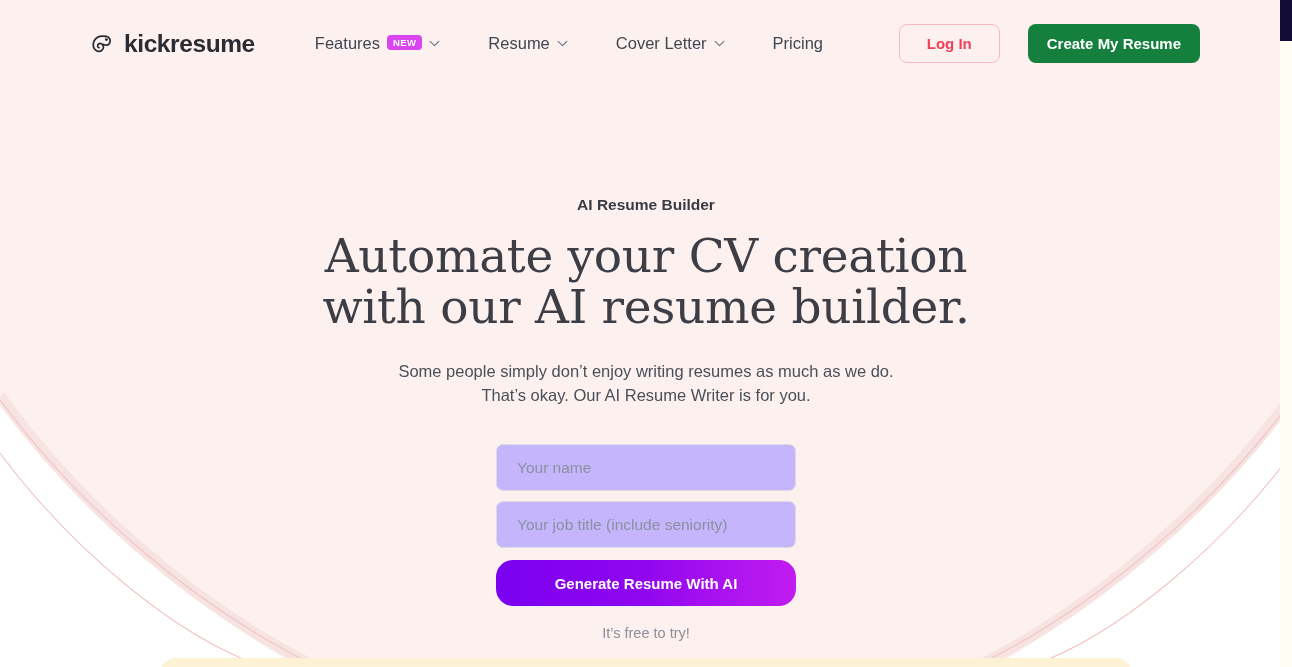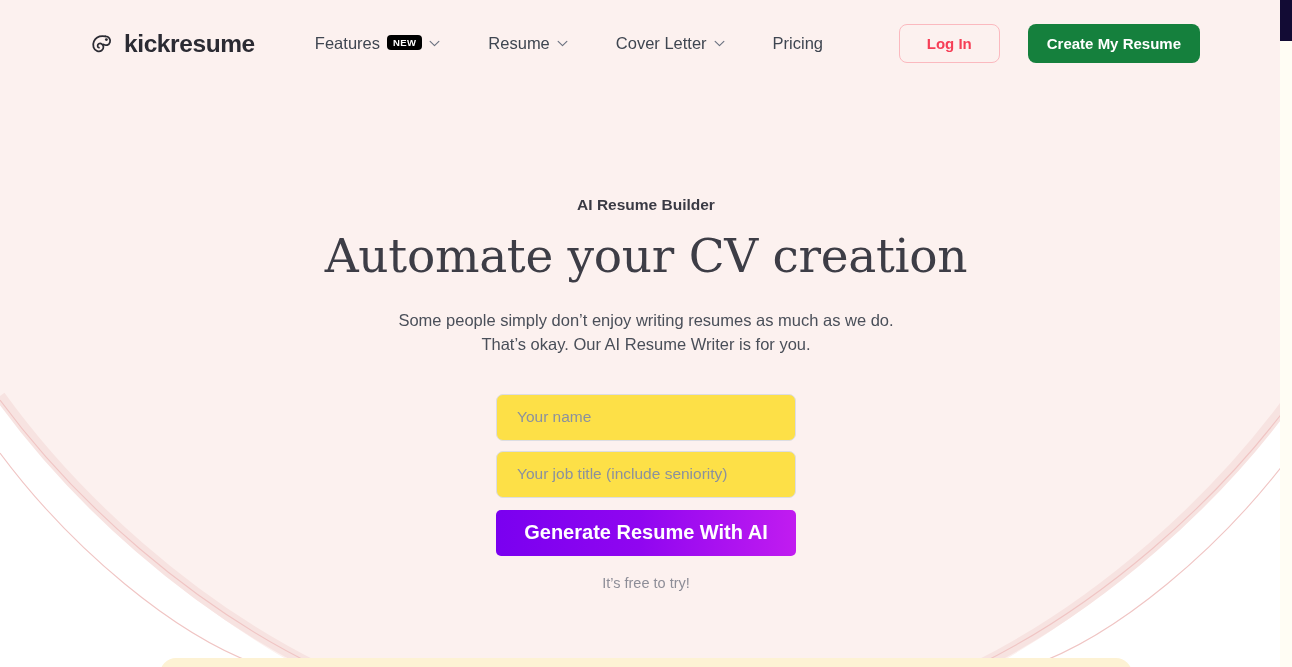--- a/index.html
+++ b/index.html
@@ -83,21 +83,21 @@
     padding: 8px 24px;
     font-size: 16.5px;
     color: #3f4651;
     cursor: pointer;
     white-space: nowrap;
   }
   .nav-item .label { line-height: 1; }
 
   .badge-new {
     display: inline-block;
-    background: #000000;
+    background: #d946ef;
     color: #ffffff;
     font-size: 9.5px;
     font-weight: bold;
     letter-spacing: 0.4px;
     border-radius: 4px;
     padding: 3px 6px 3px 6px;
     line-height: 1;
     position: relative;
     top: -1px;
   }
@@ -180,37 +180,37 @@
     display: flex;
     flex-direction: column;
     gap: 10px;
   }
 
   .field {
     width: 300px;
     height: 47px;
     border: 1px solid #dcdde3;
     border-radius: 7px;
-    background: #fde047;
+    background: #c4b5fd;
     font-size: 15.5px;
     color: #3a3f4a;
     padding: 0 20px;
     font-family: "Liberation Sans", sans-serif;
     outline: none;
   }
   .field::placeholder { color: #8b919e; }
 
   .btn-generate {
     width: 300px;
     height: 46px;
     border: none;
-    border-radius: 5px;
+    border-radius: 17px;
     background: linear-gradient(90deg, #7a00f0 0%, #9006f0 48%, #c11cf0 100%);
     color: #ffffff;
-    font-size: 20px;
+    font-size: 15px;
     font-weight: bold;
     cursor: pointer;
     font-family: "Liberation Sans", sans-serif;
     margin-top: 2px;
   }
 
   .free-note {
     margin-top: 19px;
     font-size: 14.5px;
     color: #8d8d97;
@@ -298,20 +298,21 @@
   </div>
 
 </header>
 
 <main class="hero">
 
   <div class="eyebrow">AI Resume Builder</div>
 
   <h1 class="hero-title">
     <span>Automate your CV creation</span><br>
+    <span>with our AI resume builder.</span>
   </h1>
 
   <p class="hero-sub">
     <span>Some people simply don’t enjoy writing resumes as much as we do.</span><br>
     <span>That’s okay. Our AI Resume Writer is for you.</span>
   </p>
 
   <form class="hero-form">
     <input class="field" type="text" placeholder="Your name" style="">
     <input class="field" type="text" placeholder="Your job title (include seniority)" style="">

